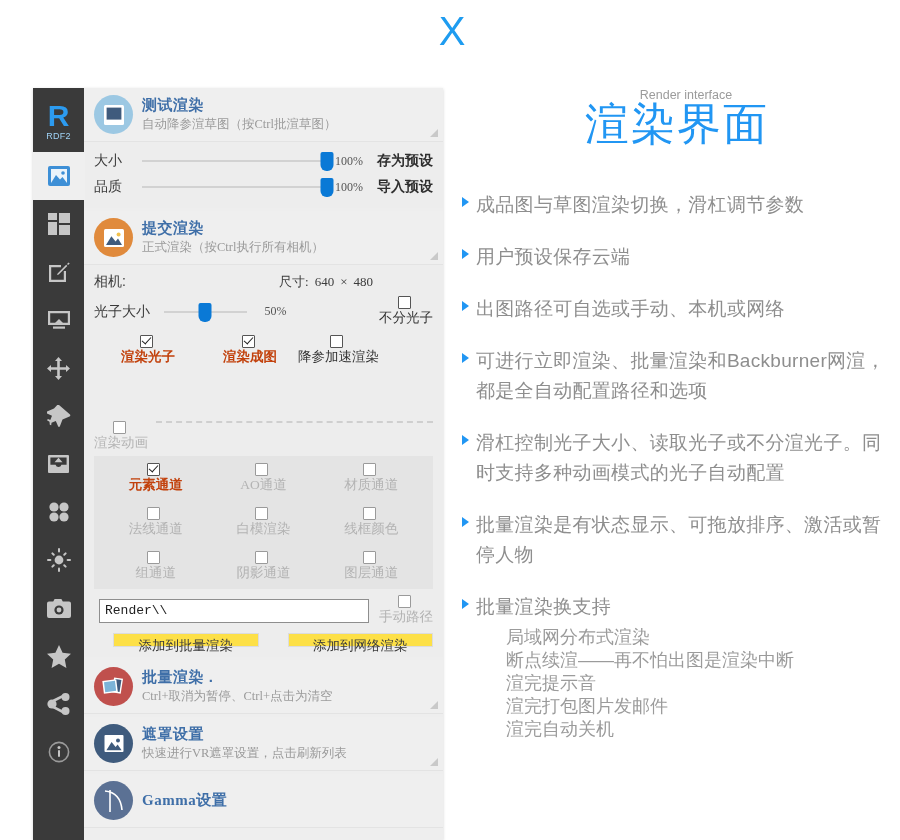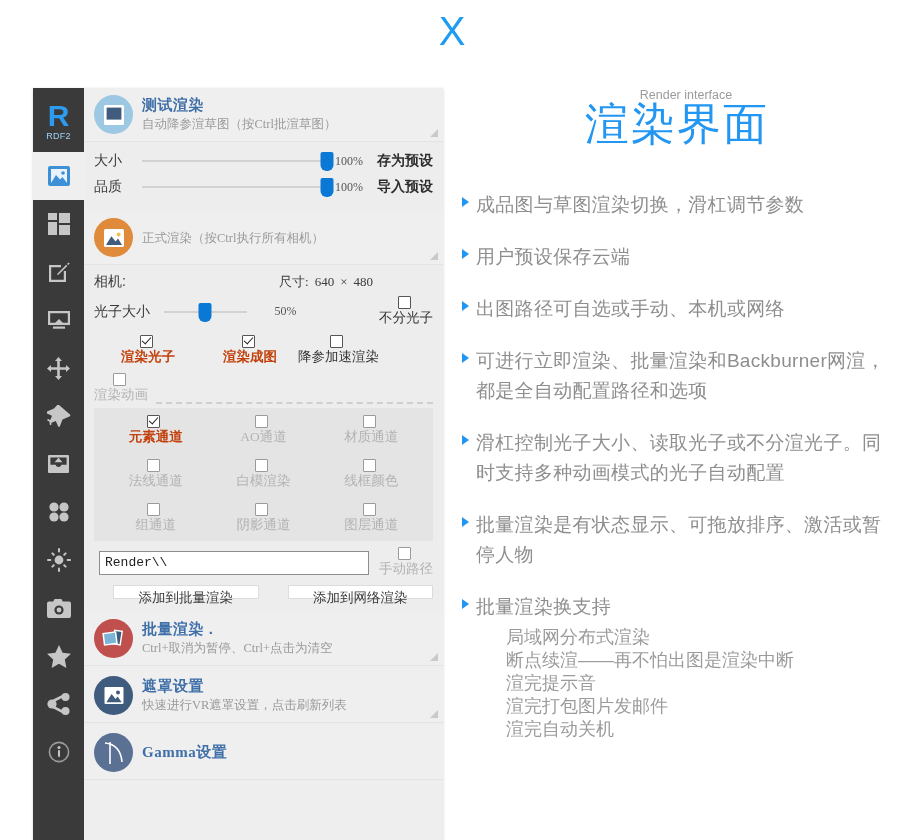--- a/index.html
+++ b/index.html
@@ -127,38 +127,38 @@
   .cb .box.checked::after{
     content:""; position:absolute; left:3px; top:-1px;
     width:4px; height:8px; border:solid #222; border-width:0 1.6px 1.6px 0;
     transform:rotate(42deg);
   }
   .cb .t { font-size:13.5px; color:#333; font-family:"Liberation Serif",serif; }
   .cb .t.dim { color:#b3b3b3; }
   .cb .t.bold { font-weight:bold; color:#c2410c; }
 
   
-  .anim-row { display:flex; align-items:flex-end; padding:3px 0 4px 0; }
+  .anim-row { display:flex; align-items:flex-start; padding:3px 0 4px 0;margin-top:48px; }
   .dashes { flex:1; margin-left:8px; border-top:2px dashed #cfcfcf; height:0; }
 
   
   .chan-box { background:#e4e4e4; padding:7px 8px 7px 8px; }
   .chan-grid { display:grid; grid-template-columns: 1fr 1fr 1fr; row-gap:13px; }
 
   
   .path-row { display:flex; align-items:center; padding:6px 0 0 5px;justify-content:flex-end; }
   .path-input {
     flex:1; height:24px; background:#fff; border:1.5px solid #8e8e8e;
     font-family:"Liberation Mono","DejaVu Sans Mono",monospace;
     font-size:13px; color:#222; padding:0 5px; line-height:22px;
     outline:none;
   }
   .btn-row { display:flex; gap:10px; padding:7px 0 2px 0; }
   .flat-btn {
-    flex:1; height:14px; background:#ffffff; border:1px solid #dcdcdc;
+    flex:1; height:14px; background:#fde047; border:1px solid #dcdcdc;
     color:#3a3a3a; font-size:13.5px; text-align:center; line-height:24px;
     font-family:"Liberation Serif",serif;
     margin-left:19px;
   }
 
   
   .right { position:absolute; left:462px; top:88px; width:430px; }
   .kicker { color:#9b9b9b; font-size:12.5px; text-align:center; margin-left:18px;}
   .big-title {
     color:#2196f3; font-size:44px; line-height:52px; text-align:center;
@@ -344,20 +344,21 @@
 
       <div class="sec-head" style="margin-top:3px">
         <div class="circ" style="background:#e08a3c">
           <svg width="24" height="24" viewBox="0 0 24 24">
             <rect x="2" y="3" width="20" height="18" rx="1.5" fill="#ffffff"></rect>
             <circle cx="16.6" cy="8.4" r="2" fill="#f2c14e"></circle>
             <path d="M4 19 L9.4 10.2 L13.6 15.4 L16 12.6 L20 19 Z" fill="#3f5b7d"></path>
           </svg>
         </div>
         <div class="txt">
+          <div class="title">提交渲染</div>
           <div class="desc">正式渲染（按Ctrl执行所有相机）</div>
         </div>
         <div class="corner-grip"></div>
       </div>
 
       <div class="panel">
         <div class="row" style="padding:2px 0">
           <div class="lbl">相机:</div>
           <div style="flex:1"></div>
           <div class="lbl-sm" style="margin-right:6px">尺寸:</div>
@@ -365,21 +366,21 @@
           <div class="lbl-sm" style="margin-right:6px">×</div>
           <div class="lbl-sm" style="margin-right:60px">480</div>
         </div>
 
         <div class="row" style="padding:3px 0">
           <div class="lbl" style="width:62px">光子大小</div>
           <div class="slider" style="max-width:180px">
             <div class="track"></div>
             <div class="knob" style="left:50%"></div>
           </div>
-          <div class="pct" style="width:42px;text-align:right">50%</div>
+          <div class="pct" style="width:42px;text-align:center">50%</div>
           <div style="flex:1"></div>
           <div class="cb">
             <div class="box"></div>
             <div class="t">不分光子</div>
           </div>
         </div>
 
         <div class="row" style="padding:5px 0 4px 0">
           <div class="cb" style="width:108px">
             <div class="box checked"></div>

